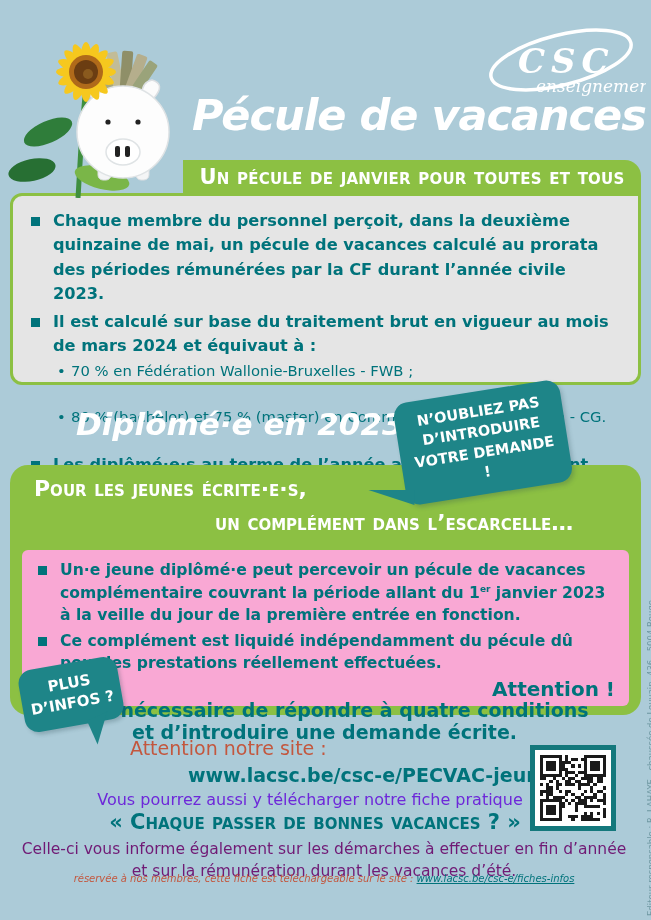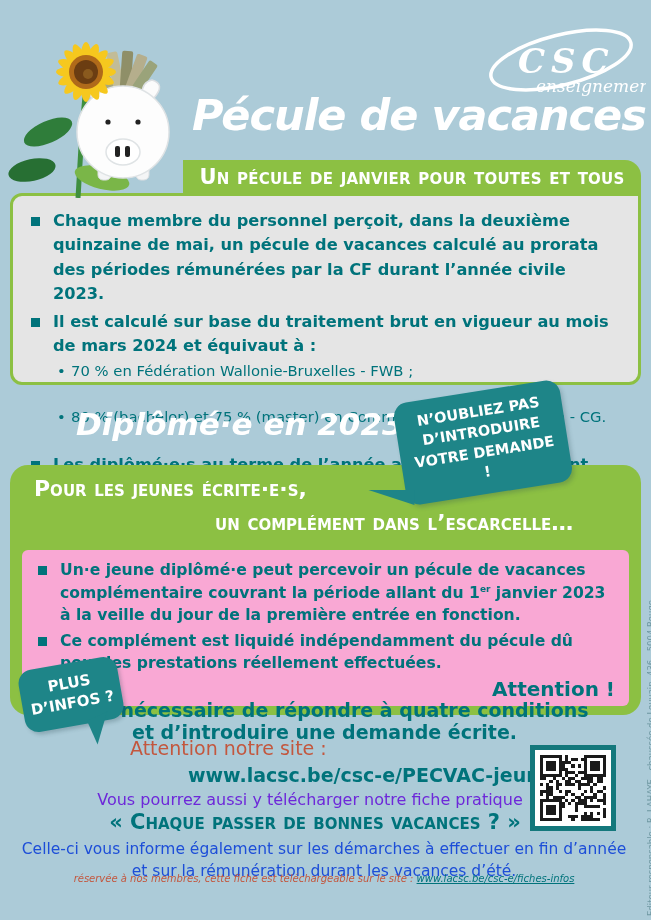--- a/index.html
+++ b/index.html
@@ -117,21 +117,21 @@
     text-align:center; color:#00737b; font-weight:bold; font-size:19px;
     line-height:1.15;
   }
 
   
   .consult   { left:130px; top:737px; color:#c3573e; font-size:19px; }
   .url1      { left:188px; top:764px; color:#00737b; font-size:19px; font-weight:bold; }
   .fiche     { left:0;  top:790px; width:620px; text-align:center; color:#6d28d9; font-size:16px; }
   .comment   { left:0;  top:810px; width:630px; text-align:center; color:#00737b;
                font-variant:small-caps; font-weight:bold; font-size:21px; }
-  .celle     { left:0;  top:838px; width:648px; text-align:center; color:#1d4ed8;
+  .celle     { left:0;  top:838px; width:648px; text-align:center; color:#701a75;
                font-size:15.5px; line-height:1.45; }
   .reserved  { left:0;  top:873px; width:648px; text-align:center; color:#c3573e;
                font-size:10px; font-style:italic; }
   .reserved a, .reserved .link {
     color:#00737b; text-decoration:underline; font-style:italic;
   }
   .qr-box {
     left:530px; top:745px; width:86px; height:86px;
     background:#fff; border:5px solid #14787c; padding:5px; z-index:3;
   }

